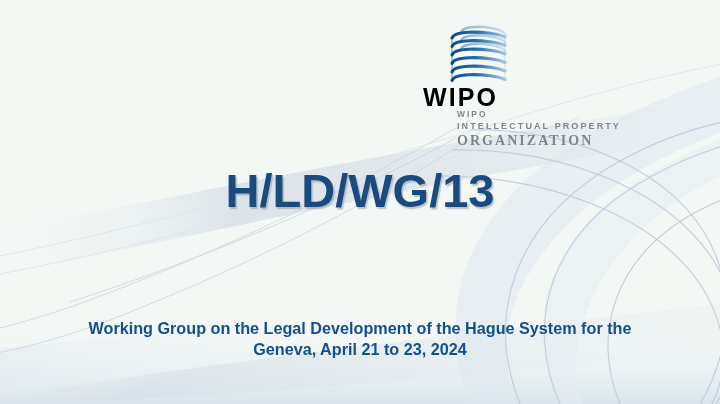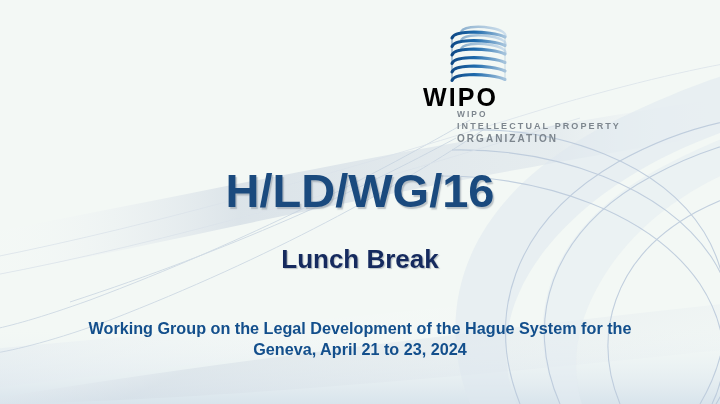--- a/index.html
+++ b/index.html
@@ -58,21 +58,21 @@
     color: #7d868e;
     font-weight: bold;
     font-size: 8.6px;
     letter-spacing: 2.05px;
     line-height: 1;
     white-space: nowrap;
     font-family: "Liberation Sans", sans-serif;
   }
   #tagline-1 { top: 85px; font-size: 8.4px; }
   #tagline-2 { top: 97px; font-size: 9.0px; letter-spacing: 2.1px; text-align: center; }
-  #tagline-3 { top: 109px; font-size: 10px; }
+  #tagline-3 { top: 109px; font-size: 14px; font-family: Liberation Serif, serif; }
 
   
   #main-title {
     position: absolute;
     left: 0;
     top: 167px;
     width: 720px;
     text-align: center;
     font-size: 47px;
     font-weight: bold;
@@ -209,22 +209,21 @@
         <path d="M 58 12 L 58 54.5" stroke="#9dbcd6" stroke-width="1" opacity="0.5"></path>
       </g>
     </svg>
 
     <div id="wipo-wordmark">WIPO</div>
     <div class="wipo-tagline" id="tagline-1">WIPO</div>
     <div class="wipo-tagline" id="tagline-2">INTELLECTUAL PROPERTY</div>
     <div class="wipo-tagline" id="tagline-3">ORGANIZATION</div>
   </div>
 
-  <div id="main-title">H/LD/WG/16</div>
-
-  <div id="subtitle">Lunch Break</div>
+  <div id="main-title">H/LD/WG/13</div>
+
 
   <div id="footer-block">
     <div class="footer-line" id="footer-line-1">Working Group on the Legal Development of the Hague System for the</div>
     <div class="footer-line" id="footer-line-3">Geneva, April 21 to 23, 2024</div>
   </div>
 
 </div>
 
 </body></html>

